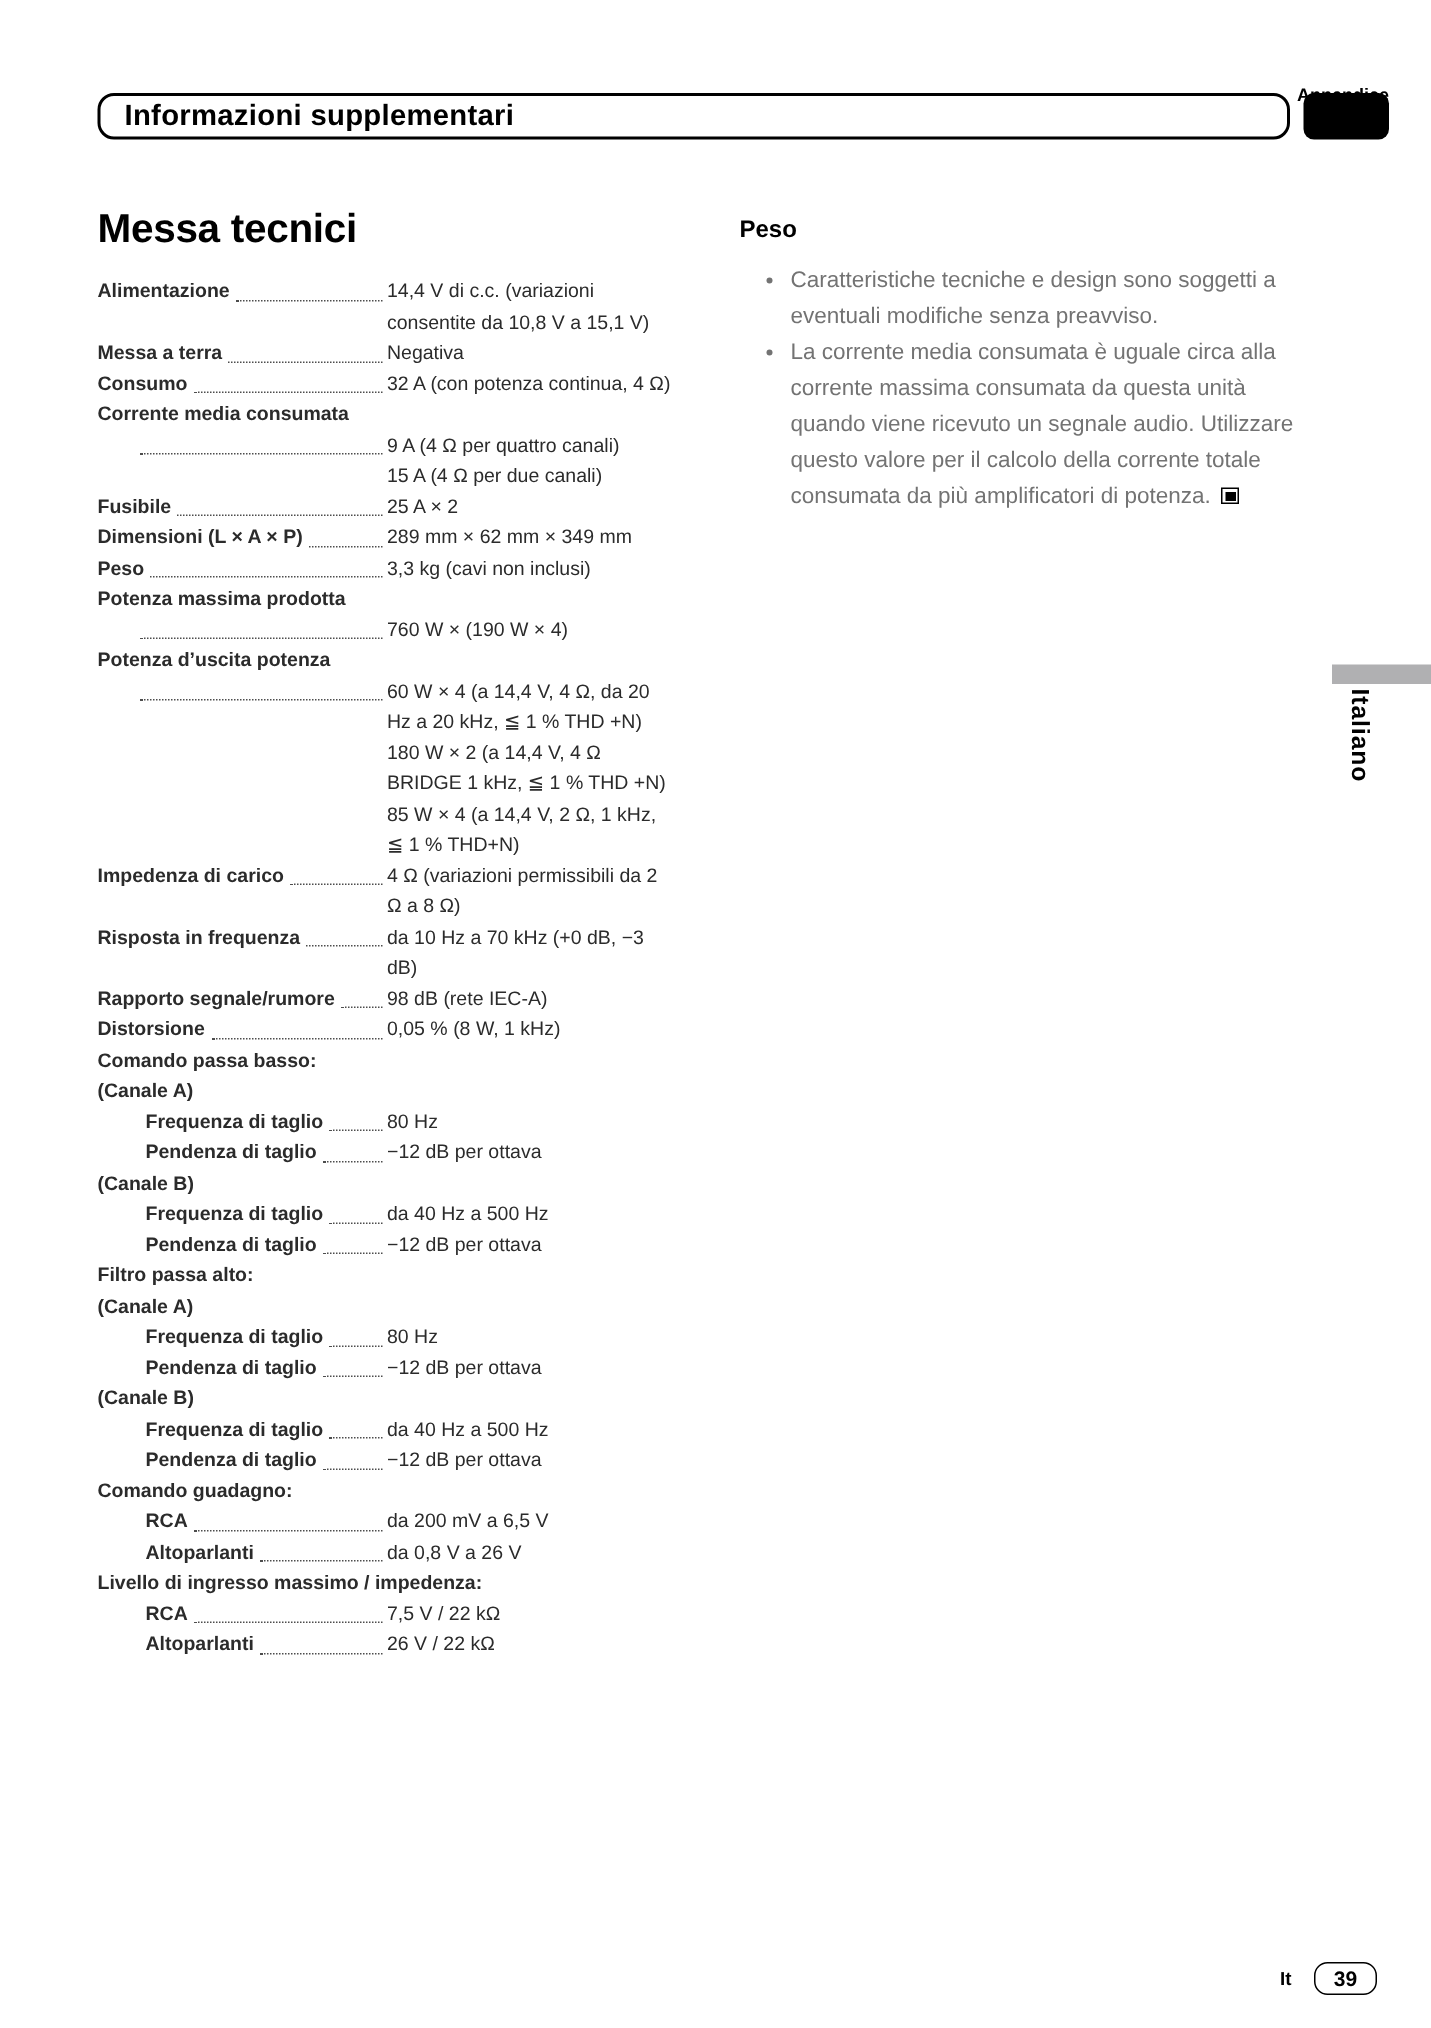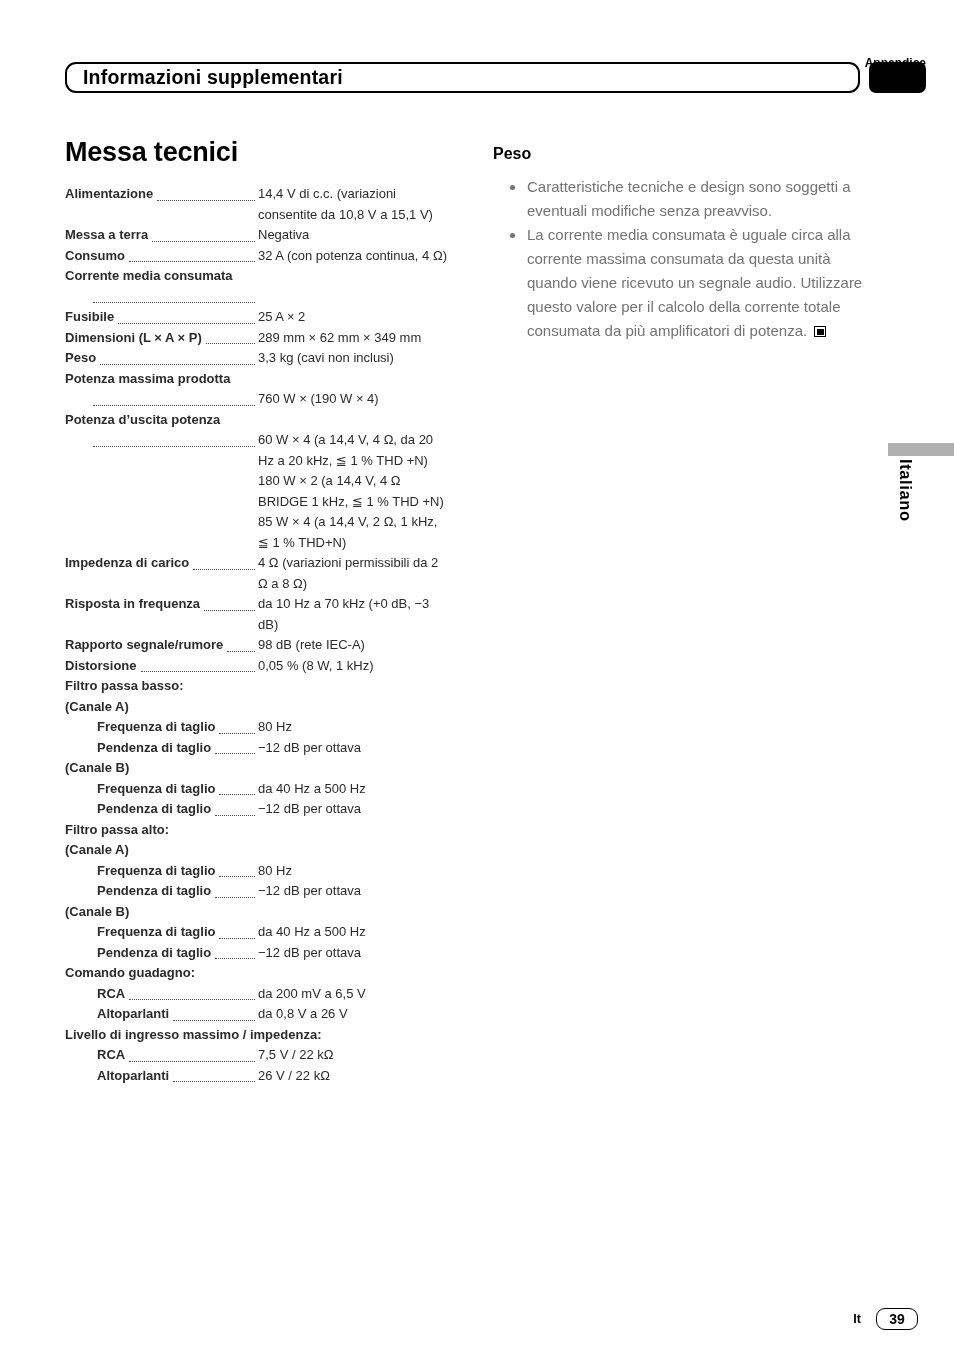--- a/index.html
+++ b/index.html
@@ -130,20 +130,22 @@
             <span class="spec-label">Consumo</span>
             <span class="dots"></span>
           </span>
           <span class="spec-value">32 A (con potenza continua, 4 Ω)</span>
         </div>
         <div class="spec-row hdr"><span class="spec-label">Corrente media consumata</span></div>
         <div class="spec-row ind1">
           <span class="spec-left">
             <span class="dots"></span>
           </span>
+          <span class="spec-value">9 A (4 Ω per quattro canali)
+15 A (4 Ω per due canali)</span>
         </div>
         <div class="spec-row">
           <span class="spec-left">
             <span class="spec-label">Fusibile</span>
             <span class="dots"></span>
           </span>
           <span class="spec-value">25 A × 2</span>
         </div>
         <div class="spec-row">
           <span class="spec-left">
@@ -196,21 +198,21 @@
           </span>
           <span class="spec-value">98 dB (rete IEC-A)</span>
         </div>
         <div class="spec-row">
           <span class="spec-left">
             <span class="spec-label">Distorsione</span>
             <span class="dots"></span>
           </span>
           <span class="spec-value">0,05 % (8 W, 1 kHz)</span>
         </div>
-        <div class="spec-row hdr"><span class="spec-label">Filtro passa basso:</span></div>
+        <div class="spec-row hdr"><span class="spec-label">Comando passa basso:</span></div>
         <div class="spec-row hdr"><span class="spec-label">(Canale A)</span></div>
         <div class="spec-row ind2">
           <span class="spec-left">
             <span class="spec-label">Frequenza di taglio</span>
             <span class="dots"></span>
           </span>
           <span class="spec-value">80 Hz</span>
         </div>
         <div class="spec-row ind2">
           <span class="spec-left">

